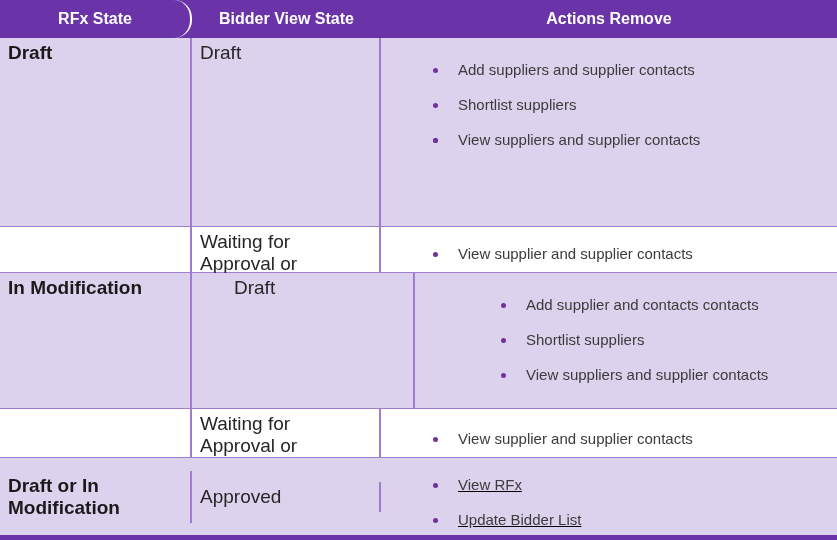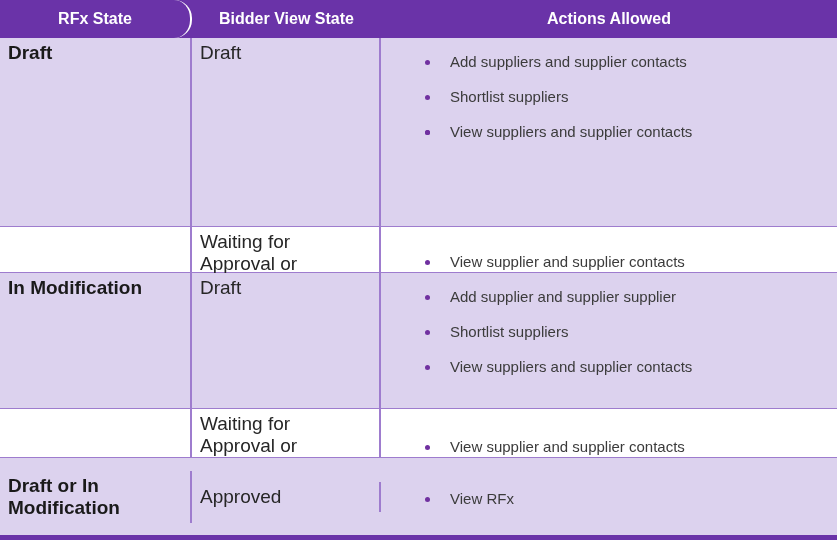--- a/index.html
+++ b/index.html
@@ -32,38 +32,38 @@
   .hcell.c2{width:189px;}
   .hcell.c3{flex:1;}
   .row{
     display:flex;box-sizing:border-box;
     border-bottom:1px solid var(--border);
   }
   .row.tint{background:var(--row-tint);}
   .row.white{background:var(--row-white);}
   .r1{height:189px;flex:0 0 189px;}
   .r2{height:46px;flex:0 0 46px;}
-  .r3{height:136px;flex:0 0 136px;}
+  .r3{height:136px;flex:0 0 136px;gap:34px;}
   .r4{height:49px;flex:0 0 49px;}
   .r5{height:77px;flex:0 0 77px;border-bottom:none;align-items:center;}
   .cell{box-sizing:border-box;}
   .cell.c1{width:192px;border-right:2px solid var(--border);padding:4px 8px;}
   .cell.c2{width:189px;border-right:2px solid var(--border);padding:4px 8px;}
   .cell.c3{flex:1;}
   .cell.c3.center{display:flex;align-items:flex-end;}
   .state{
     display:inline-block;font-size:19px;line-height:22px;color:#262626;
   }
   .state.bold{font-weight:bold;color:var(--state-text);max-width:142px;}
   .cell.c2 .state{max-width:142px;}
   ul.actions{
-    margin:0;padding:14px 0 0 44px;list-style:none;
+    margin:8px;padding:14px 0 0 44px;list-style:none;
   }
   .cell.c3.center ul.actions{padding-top:0;}
-  .r5 ul.actions{padding-top:19px;}
+  .r5 ul.actions{padding-top:19px;text-decoration:underline;}
   ul.actions li{
     position:relative;padding-left:25px;margin-bottom:15px;
     font-size:15px;line-height:20px;color:var(--body-text);
   }
   .cell.c3.center ul.actions li{margin-bottom:0;}
   .bullet{
     position:absolute;left:0;top:8px;width:5px;height:5px;
     border-radius:50%;background:var(--bullet);
   }
   .bottom-bar{
@@ -71,21 +71,21 @@
   }
 </style>
 </head>
 <body>
 
 <div class="table">
 
   <div class="header-row">
     <div class="hcell c1">RFx State</div>
     <div class="hcell c2">Bidder View State</div>
-    <div class="hcell c3">Actions Allowed</div>
+    <div class="hcell c3">Actions Remove</div>
   </div>
 
   <div class="row tint r1">
     <div class="cell c1">
       <span class="state bold">Draft</span>
     </div>
     <div class="cell c2">
       <span class="state">Draft</span>
     </div>
     <div class="cell c3">
@@ -114,21 +114,21 @@
 
   <div class="row tint r3">
     <div class="cell c1">
       <span class="state bold">In Modification</span>
     </div>
     <div class="cell c2">
       <span class="state">Draft</span>
     </div>
     <div class="cell c3">
       <ul class="actions">
-        <li><span class="bullet"></span><span>Add supplier and supplier supplier</span></li>
+        <li><span class="bullet"></span><span>Add supplier and contacts contacts</span></li>
         <li><span class="bullet"></span><span>Shortlist suppliers</span></li>
         <li><span class="bullet"></span><span>View suppliers and supplier contacts</span></li>
       </ul>
     </div>
   </div>
 
   <div class="row white r4">
     <div class="cell c1">
       <span class="state bold"></span>
     </div>
@@ -145,19 +145,20 @@
   <div class="row tint r5">
     <div class="cell c1">
       <span class="state bold">Draft or In Modification</span>
     </div>
     <div class="cell c2">
       <span class="state">Approved</span>
     </div>
     <div class="cell c3">
       <ul class="actions">
         <li><span class="bullet"></span><span>View RFx</span></li>
+        <li><span class="bullet"></span><span>Update Bidder List</span></li>
       </ul>
     </div>
   </div>
 
   <div class="bottom-bar"></div>
 
 </div>
 
 </body></html>

